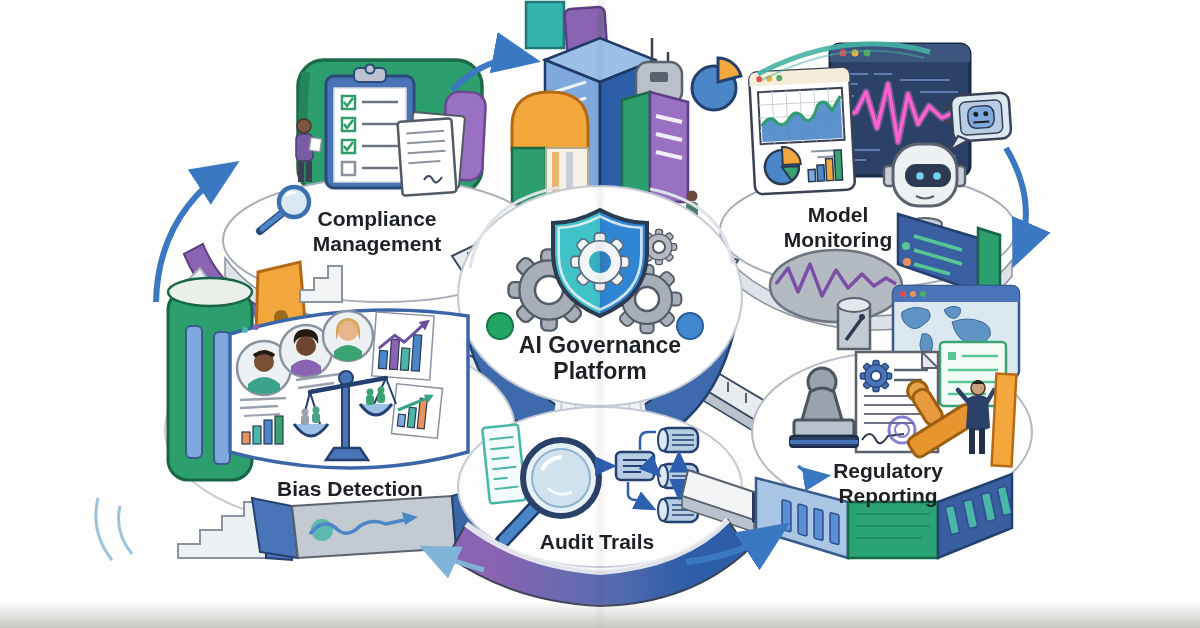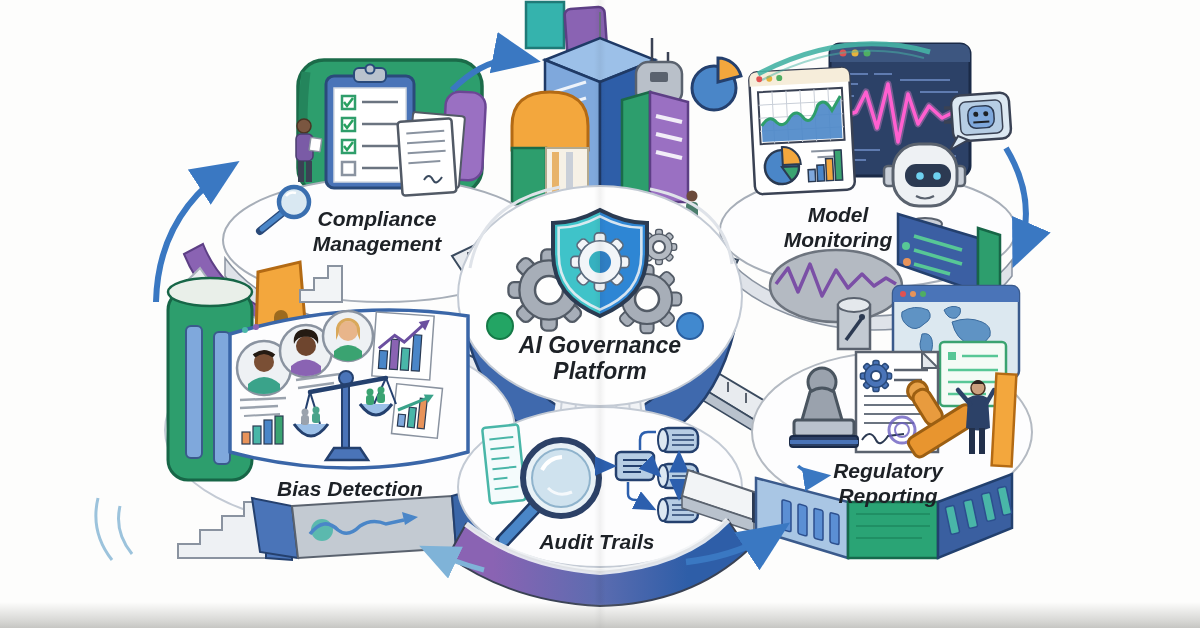--- a/index.html
+++ b/index.html
@@ -1,17 +1,17 @@
 <!DOCTYPE html>
 <html><head>
 <meta charset="utf-8">
 <style>
   html,body{margin:0;padding:0;background:#e9e9e7;}
   .stage{position:relative;width:1200px;height:628px;margin:0 auto;background:#fdfdfc;overflow:hidden;
-         font-family:"Liberation Sans", sans-serif;font-style:italic;}
+         font-family:"Liberation Sans", sans-serif;}
   svg{position:absolute;inset:0;display:block;}
   text{font-family:"Liberation Sans", sans-serif;fill:#1d2126;}
   .lbl{font-size:21px;font-weight:bold;}
   .lbl-center{font-size:23px;font-weight:bold;}
 </style>
 </head>
 <body>
 
 <div class="stage">
 <svg width="1200" height="628" viewBox="0 0 1200 628">

